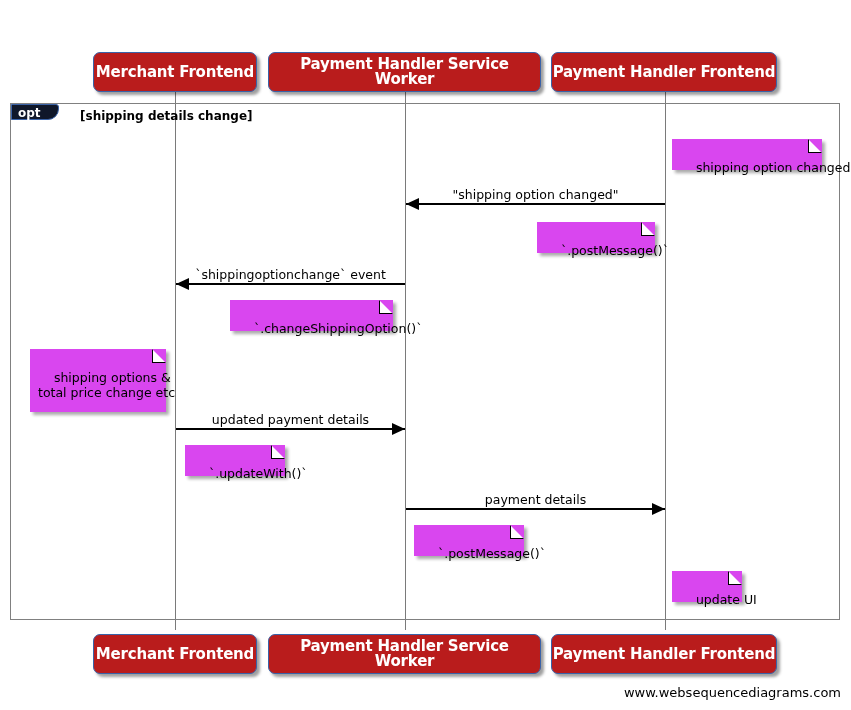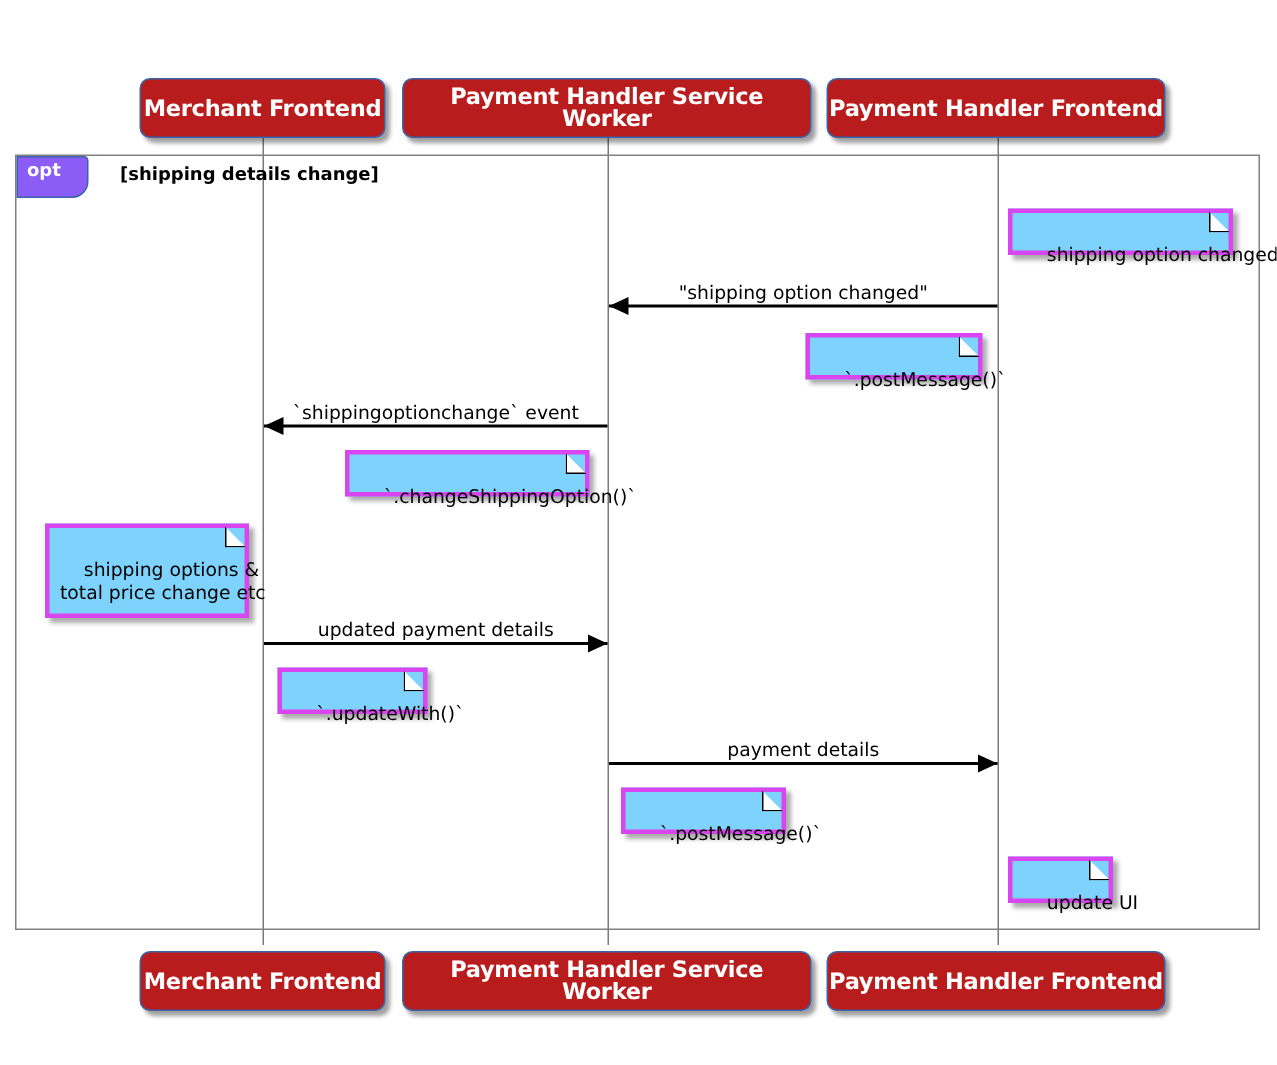--- a/index.html
+++ b/index.html
@@ -63,30 +63,30 @@
   
   .frame {
     position: absolute;
     box-sizing: border-box;
     border: 1px solid #808080;
     background: transparent;
   }
   .frame-tag {
     position: absolute;
     box-sizing: border-box;
-    background: #8b5cf6;
+    background: #0f172a;
     border: 1px solid #3a63a8;
     color: #ffffff;
     font-size: 12px;
     font-weight: bold;
     padding: 1px 8px 2px 6px;
     border-bottom-right-radius: 11px;
     border-top-right-radius: 3px;
     line-height: 15px;
-    height: 28px;
+    height: 16px;
   }
   .frame-label {
     position: absolute;
     font-size: 12px;
     font-weight: bold;
     color: #000;
     white-space: nowrap;
   }
 
   
@@ -114,22 +114,22 @@
     color: #000;
     white-space: nowrap;
     text-align: center;
     line-height: 14px;
   }
 
   
   .note {
     position: absolute;
     box-sizing: border-box;
-    background: #7dd3fc;
-    border: 3px solid #d946ef;
+    background: #d946ef;
+    border: 1px solid #d946ef;
     font-size: 12.5px;
     line-height: 15px;
     color: #000;
     padding: 5px 7px 5px 7px;
     white-space: pre;
     box-shadow: 3px 3px 3px rgba(0,0,0,0.33);
   }
   .note .fold {
     position: absolute;
     top: -1px;
@@ -220,14 +220,15 @@
 
   <div class="note" style="left:672px; top:571px; width:70px; height:31px;">
     <span>update UI</span>
     <span class="fold"></span>
   </div>
 
   <div class="participant" style="left:93px; top:634px; width:164px; height:40px;">Merchant Frontend</div>
   <div class="participant" style="left:268px; top:634px; width:273px; height:40px;">Payment Handler Service Worker</div>
   <div class="participant" style="left:551px; top:634px; width:226px; height:40px;">Payment Handler Frontend</div>
 
+  <div class="footer-credit">www.websequencediagrams.com</div>
 
 </div>
 
 </body></html>

